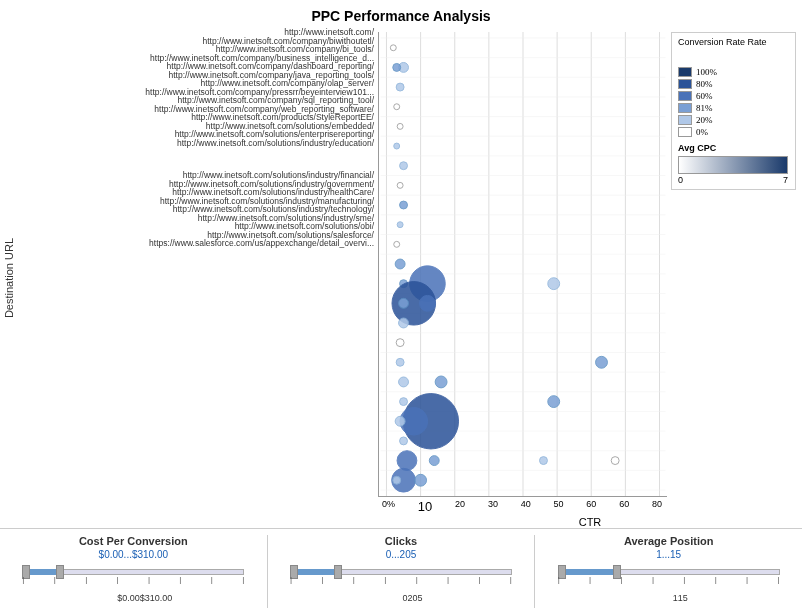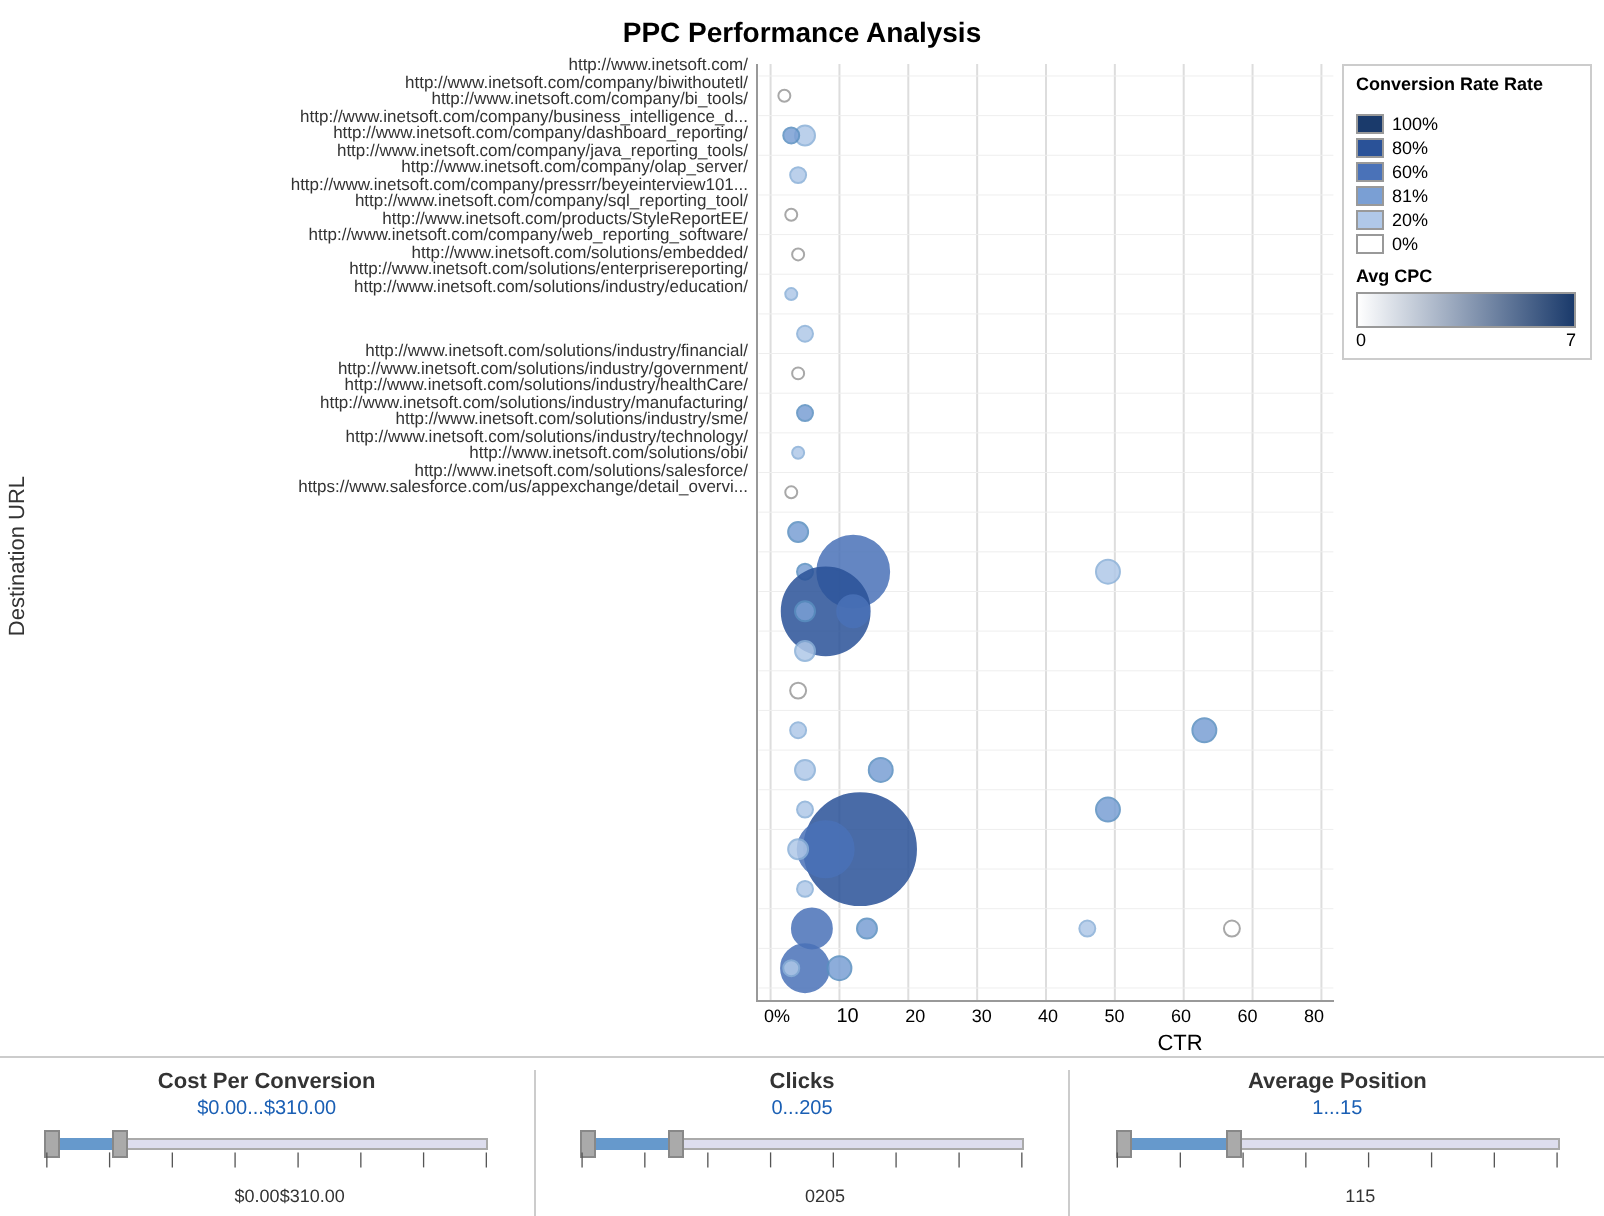--- a/index.html
+++ b/index.html
@@ -17,24 +17,24 @@
     .plot-section { flex: 1; display: flex; flex-direction: column; min-width: 0; }
 
     .plot-and-legend { display: flex; flex: 1; min-height: 0; }
 
     .plot-area { flex: 1; position: relative; border-left: 1px solid #999; border-bottom: 1px solid #999; margin-top: 4px; margin-bottom: 0; }
 
     .y-axis-labels { display: flex; flex-direction: column; justify-content: flex-start; width: 360px; padding-right: 4px; font-size: 9px; color: #333; text-align: right; }
     .y-axis-labels span { line-height: 1; }
 
     .legend-area { width: 125px; padding: 4px 6px; font-size: 9px; border: 1px solid #ccc; margin: 4px 6px 0 4px; height: fit-content; }
-    .legend-title { font-weight: bold; font-size: 9px; margin-bottom: 10px; }
+    .legend-title { font-weight: normal; font-size: 9px; margin-bottom: 20px; }
     .legend-item { display: flex; align-items: center; margin-bottom: 2px; }
     .legend-swatch { width: 14px; height: 10px; margin-right: 4px; border: 1px solid #999; flex-shrink: 0; }
-    .legend-label { font-size: 9px; }
+    .legend-label { font-size: 9px; font-family: Liberation Serif, serif; }
 
     .avg-cpc-section { margin-top: 6px; }
     .avg-cpc-title { font-weight: bold; font-size: 9px; margin-bottom: 3px; }
     .cpc-bar-container { position: relative; height: 18px; }
     .cpc-gradient { width: 110px; height: 18px; background: linear-gradient(to right, #fff, #1a3a6b); border: 1px solid #999; }
     .cpc-labels { display: flex; justify-content: space-between; width: 110px; font-size: 9px; margin-top: 1px; }
 
     .x-axis-area { display: flex; flex-direction: column; }
     .x-grid-labels { display: flex; justify-content: space-between; font-size: 9px; padding: 2px 0 0 0; padding-left: 2px; }
     .x-axis-title { text-align: center; font-size: 11px; font-weight: normal; padding-top: 2px; }
@@ -70,31 +70,31 @@
     <div class="y-axis-labels" id="y-tick-labels">
     <span style="font-size: 8.5px; color: rgb(51, 51, 51); line-height: 1;">http://www.inetsoft.com/</span>
         <span style="font-size: 8.5px; color: rgb(51, 51, 51); line-height: 1;">http://www.inetsoft.com/company/biwithoutetl/</span>
         <span style="font-size: 8.5px; color: rgb(51, 51, 51); line-height: 1;">http://www.inetsoft.com/company/bi_tools/</span>
         <span style="font-size: 8.5px; color: rgb(51, 51, 51); line-height: 1;">http://www.inetsoft.com/company/business_intelligence_d...</span>
         <span style="font-size: 8.5px; color: rgb(51, 51, 51); line-height: 1;">http://www.inetsoft.com/company/dashboard_reporting/</span>
         <span style="font-size: 8.5px; color: rgb(51, 51, 51); line-height: 1;">http://www.inetsoft.com/company/java_reporting_tools/</span>
         <span style="font-size: 8.5px; color: rgb(51, 51, 51); line-height: 1;">http://www.inetsoft.com/company/olap_server/</span>
         <span style="font-size: 8.5px; color: rgb(51, 51, 51); line-height: 1;">http://www.inetsoft.com/company/pressrr/beyeinterview101...</span>
         <span style="font-size: 8.5px; color: rgb(51, 51, 51); line-height: 1;">http://www.inetsoft.com/company/sql_reporting_tool/</span>
+        <span style="font-size: 8.5px; color: rgb(51, 51, 51); line-height: 1;">http://www.inetsoft.com/company/web_reporting_software/</span>
         <span style="font-size: 8.5px; color: rgb(51, 51, 51); line-height: 1;">http://www.inetsoft.com/products/StyleReportEE/</span>
-        <span style="font-size: 8.5px; color: rgb(51, 51, 51); line-height: 1;">http://www.inetsoft.com/company/web_reporting_software/</span>
         <span style="font-size: 8.5px; color: rgb(51, 51, 51); line-height: 1;">http://www.inetsoft.com/solutions/embedded/</span>
         <span style="font-size: 8.5px; color: rgb(51, 51, 51); line-height: 1;">http://www.inetsoft.com/solutions/enterprisereporting/</span>
         <span style="font-size: 8.5px; color: rgb(51, 51, 51); line-height: 1;">http://www.inetsoft.com/solutions/industry/education/</span>
         <span style="font-size: 8.5px; color: rgb(51, 51, 51); line-height: 1; margin-top: 24px;">http://www.inetsoft.com/solutions/industry/financial/</span>
         <span style="font-size: 8.5px; color: rgb(51, 51, 51); line-height: 1;">http://www.inetsoft.com/solutions/industry/government/</span>
         <span style="font-size: 8.5px; color: rgb(51, 51, 51); line-height: 1;">http://www.inetsoft.com/solutions/industry/healthCare/</span>
         <span style="font-size: 8.5px; color: rgb(51, 51, 51); line-height: 1;">http://www.inetsoft.com/solutions/industry/manufacturing/</span>
+        <span style="font-size: 8.5px; color: rgb(51, 51, 51); line-height: 1;">http://www.inetsoft.com/solutions/industry/technology/</span>
         <span style="font-size: 8.5px; color: rgb(51, 51, 51); line-height: 1;">http://www.inetsoft.com/solutions/industry/sme/</span>
-        <span style="font-size: 8.5px; color: rgb(51, 51, 51); line-height: 1;">http://www.inetsoft.com/solutions/industry/technology/</span>
         <span style="font-size: 8.5px; color: rgb(51, 51, 51); line-height: 1;">http://www.inetsoft.com/solutions/obi/</span>
         <span style="font-size: 8.5px; color: rgb(51, 51, 51); line-height: 1;">http://www.inetsoft.com/solutions/salesforce/</span>
         <span style="font-size: 8.5px; color: rgb(51, 51, 51); line-height: 1;">https://www.salesforce.com/us/appexchange/detail_overvi...</span>
       </div>
 
     <div class="plot-section">
       <div class="plot-and-legend">
         <div class="plot-area" id="plot-area">
           <svg class="scatter-svg" id="scatter-svg" viewBox="0 0 288 469" width="288" height="469">
               <line x1="6" y1="0" x2="6" y2="469" stroke="#ddd" stroke-width="1"></line>
@@ -209,21 +209,21 @@
               <span>0</span>
               <span>7</span>
             </div>
           </div>
         </div>
       </div>
 
       <div class="x-axis-area">
         <div class="x-grid-labels" id="x-tick-labels" style="padding-left: 4px; padding-right: 140px;">
             <span style="font-size: 9px;">0%</span>
-            <span style="font-size: 10px;">10</span>
+            <span style="font-size: 13px;">10</span>
             <span style="font-size: 9px;">20</span>
             <span style="font-size: 9px;">30</span>
             <span style="font-size: 9px;">40</span>
             <span style="font-size: 9px;">50</span>
             <span style="font-size: 9px;">60</span>
             <span style="font-size: 9px;">60</span>
             <span style="font-size: 9px;">80</span>
           </div>
         <div class="x-axis-title">CTR</div>
       </div>

